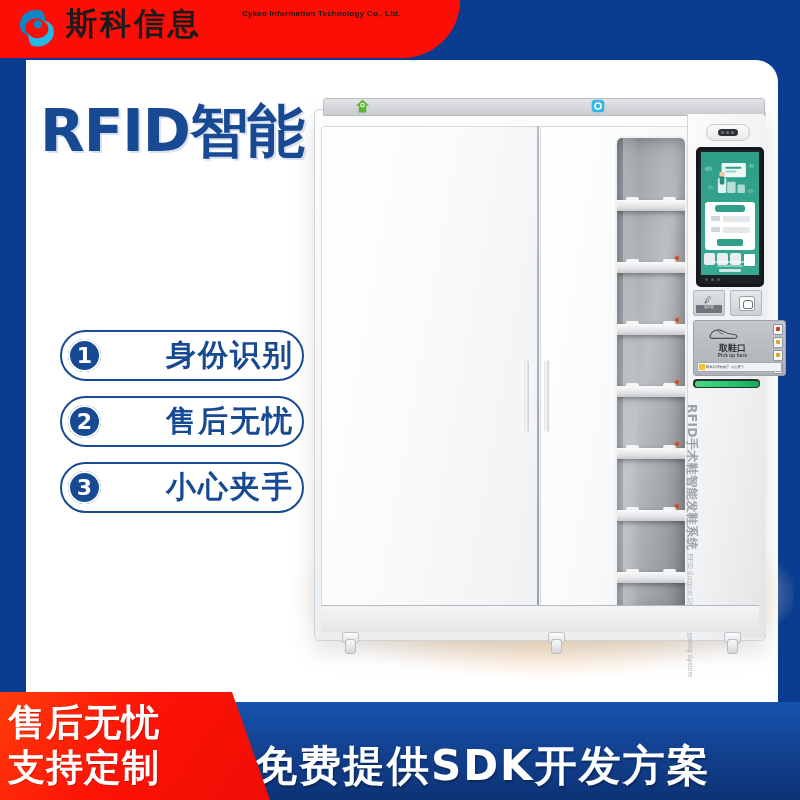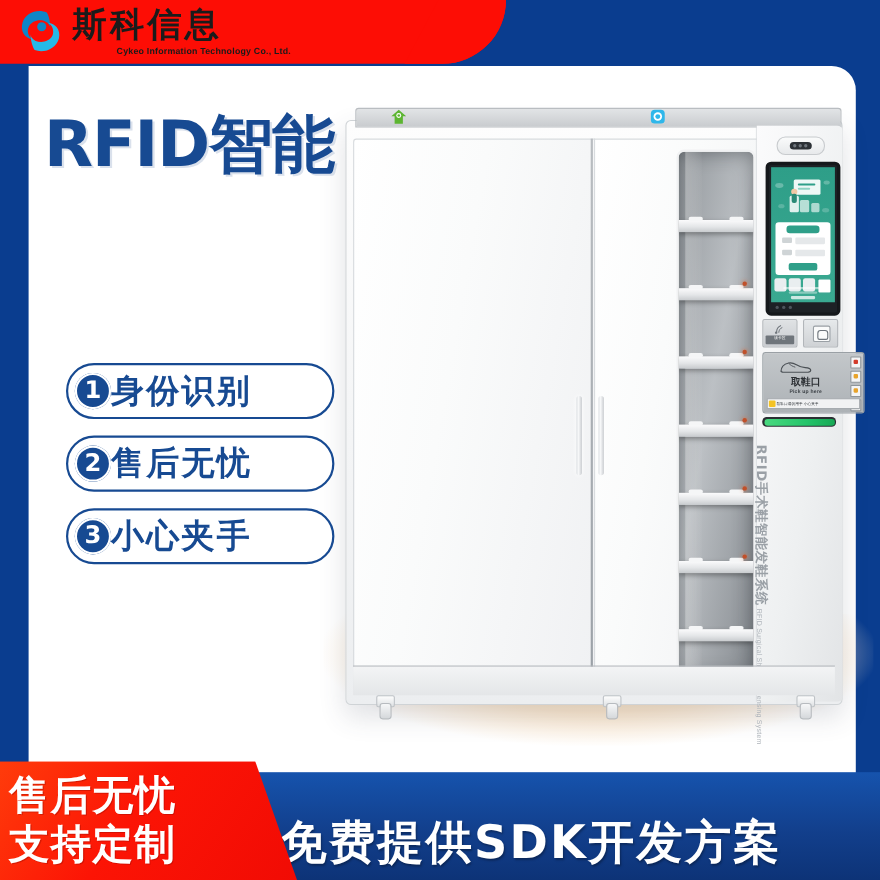--- a/index.html
+++ b/index.html
@@ -24,21 +24,21 @@
     background:#fd0d05;
     border-bottom-right-radius:58px 58px;
     overflow:hidden;
   }
   .red-banner::after{
     content:"";position:absolute;right:-40px;top:-10px;width:120px;height:90px;
     background:#fd0d05;transform:skewX(-28deg);
   }
   .logo-wrap{position:absolute;left:14px;top:5px;display:flex;align-items:flex-start;z-index:3;}
   .logo-mark{width:46px;height:46px;flex:0 0 46px;margin-right:6px;}
-  .logo-text-col{display:flex;flex-direction:column;padding-top:2px;}
+  .logo-text-col{display:flex;flex-direction:row;padding-top:2px;}
   .logo-cn{
     font-size:31px;line-height:33px;font-weight:bold;color:#1b1b1b;
     letter-spacing:3px;font-family:"DejaVu Sans",sans-serif;
   }
   .logo-en{
     font-size:8px;line-height:11px;color:#1b1b1b;font-weight:bold;
     letter-spacing:.2px;margin-top:1px;margin-left:40px;
   }
 
   
@@ -59,21 +59,21 @@
     border:2px solid #174a92;border-radius:26px;background:#fff;
   }
   .pill-num{
     width:33px;height:33px;flex:0 0 33px;margin-left:6px;
     border-radius:50%;background:#174a92;color:#fff;
     display:flex;align-items:center;justify-content:center;
     font-size:22px;font-weight:bold;font-family:"DejaVu Sans",sans-serif;
     box-shadow:0 0 0 2px #fff inset;
   }
   .pill-txt{
-    flex:1;text-align:left;padding-right:8px;
+    flex:1;text-align:right;padding-right:8px;
     font-size:30px;font-weight:bold;color:#174a92;letter-spacing:2px;
     font-family:"DejaVu Sans",sans-serif;
   }
 
   
   .machine-stage{position:absolute;left:300px;top:95px;width:480px;height:575px;z-index:4;}
   .floor-glow{
     position:absolute;left:-6px;bottom:-8px;width:500px;height:120px;
     background:radial-gradient(ellipse at 50% 30%,#f6dcb6 0%,#fae6cd 45%,rgba(250,230,205,0) 72%);
   }

